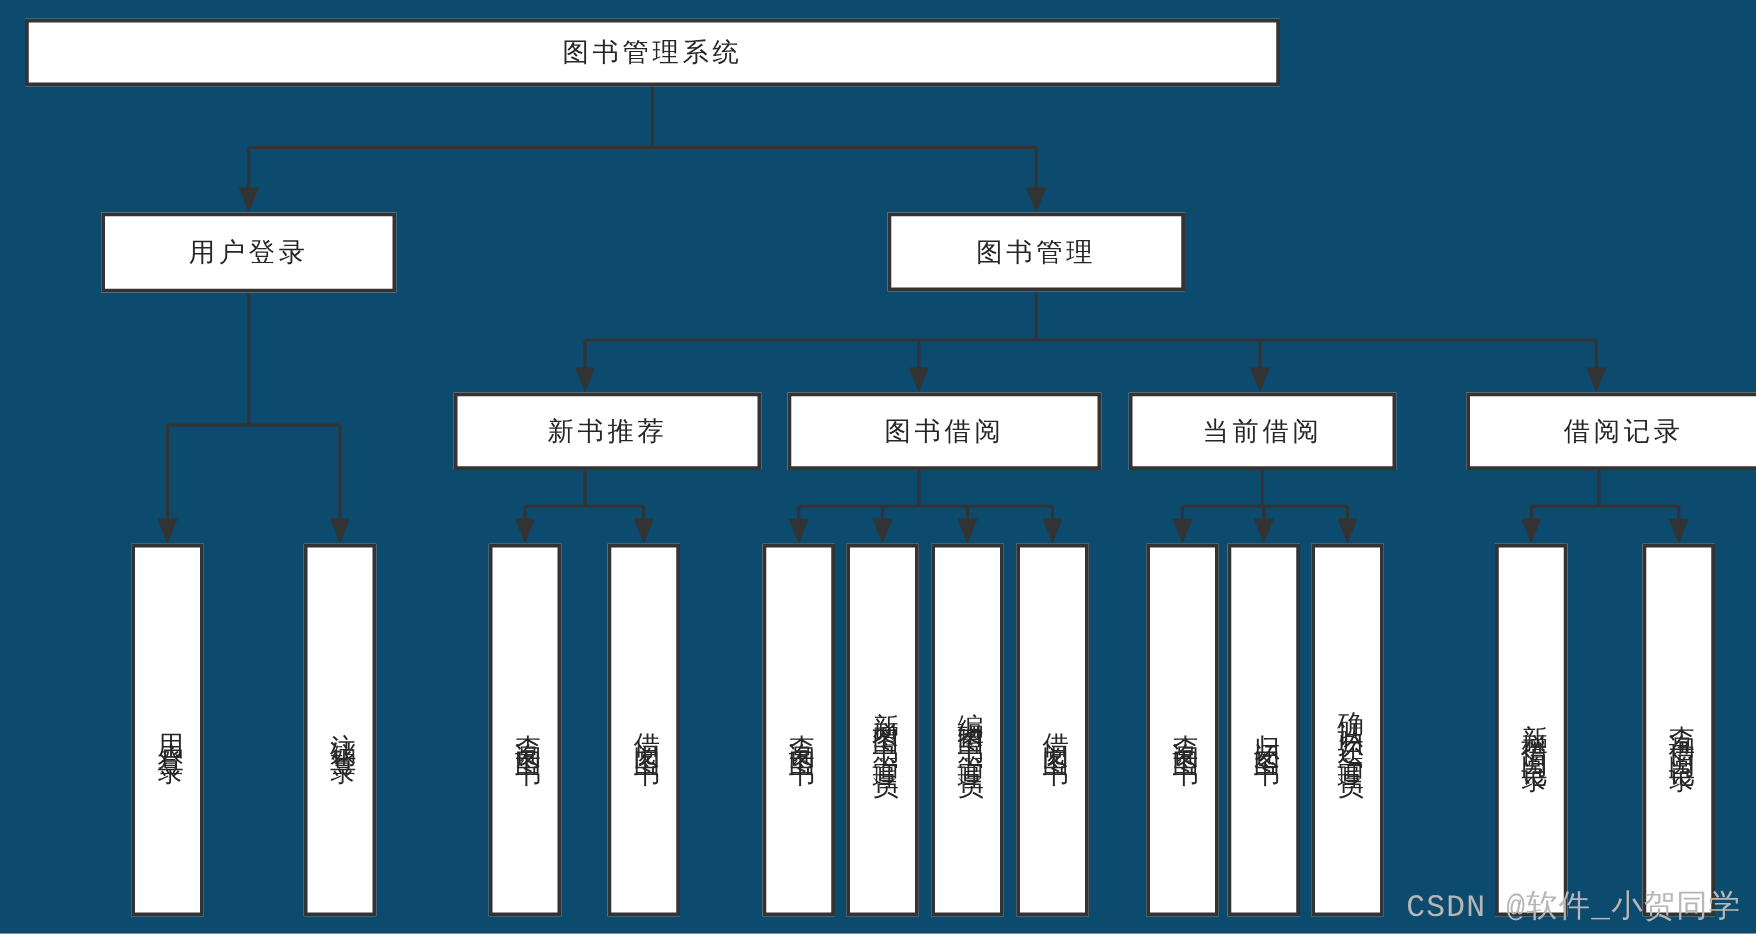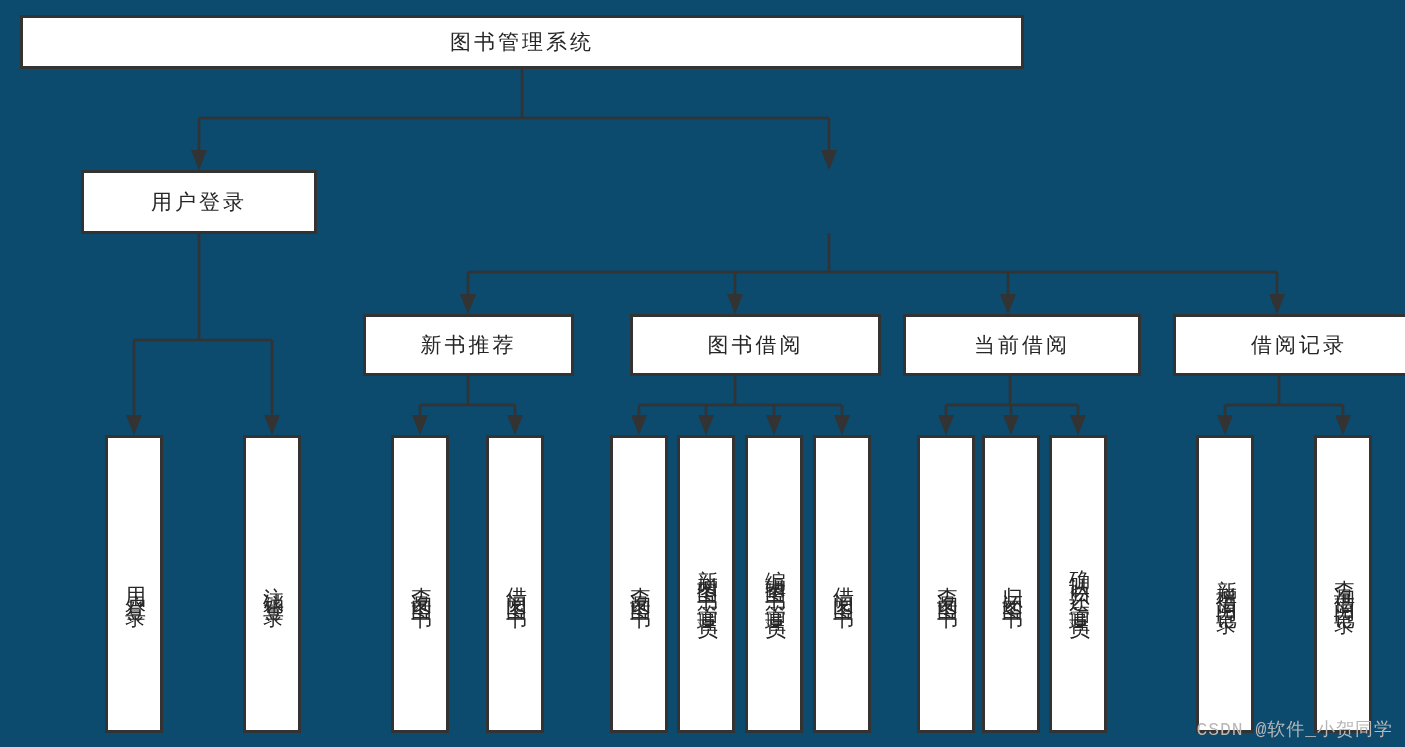--- a/index.html
+++ b/index.html
@@ -11,21 +11,21 @@
   svg.connectors line { stroke:#333333; stroke-width:2.5; }
   svg.connectors polygon { fill:#333333; }
   .box {
     position:absolute; background:#ffffff; border:3px solid #333333;
     box-sizing:border-box; display:flex; align-items:center; justify-content:center;
     color:#262626;
   }
   .box.h span { font-size:21px; letter-spacing:3px; white-space:nowrap; }
   .box.v span { writing-mode:vertical-rl; font-size:21px; letter-spacing:7px; line-height:1.1; }
   .watermark {
-    position:absolute; right:12px; bottom:6px; font-size:18px; color:#b7b7b7;
+    position:absolute; right:12px; bottom:6px; font-size:25px; color:#b7b7b7;
     letter-spacing:1px; z-index:5; white-space:nowrap;
   }
 </style>
 </head>
 <body>
 
 <div class="canvas">
 
   <svg class="connectors" viewBox="0 0 1405 747">
 
@@ -89,28 +89,31 @@
     <polygon points="1335,415 1351,415 1343,435"></polygon>
   </svg>
 
   <div class="box h" style="left:20px; top:15px; width:1004px; height:54px;">
     <span>图书管理系统</span>
   </div>
 
   <div class="box h" style="left:81px; top:170px; width:236px; height:64px;">
     <span>用户登录</span>
   </div>
+  <div class="box h" style="left:710px; top:170px; width:238px; height:63px;">
+    <span>图书管理</span>
+  </div>
 
-  <div class="box h" style="left:363px; top:314px; width:211px; height:62px;">
+  <div class="box h" style="left:363px; top:314px; width:246px; height:62px;">
     <span>新书推荐</span>
   </div>
   <div class="box h" style="left:630px; top:314px; width:251px; height:62px;">
     <span>图书借阅</span>
   </div>
-  <div class="box h" style="left:903px; top:314px; width:238px; height:62px;">
+  <div class="box h" style="left:903px; top:314px; width:214px; height:62px;">
     <span>当前借阅</span>
   </div>
   <div class="box h" style="left:1173px; top:314px; width:252px; height:62px;">
     <span>借阅记录</span>
   </div>
 
   <div class="box v" style="left:105px; top:435px; width:58px; height:298px;">
     <span>用户登录</span>
   </div>
   <div class="box v" style="left:243px; top:435px; width:58px; height:298px;">

